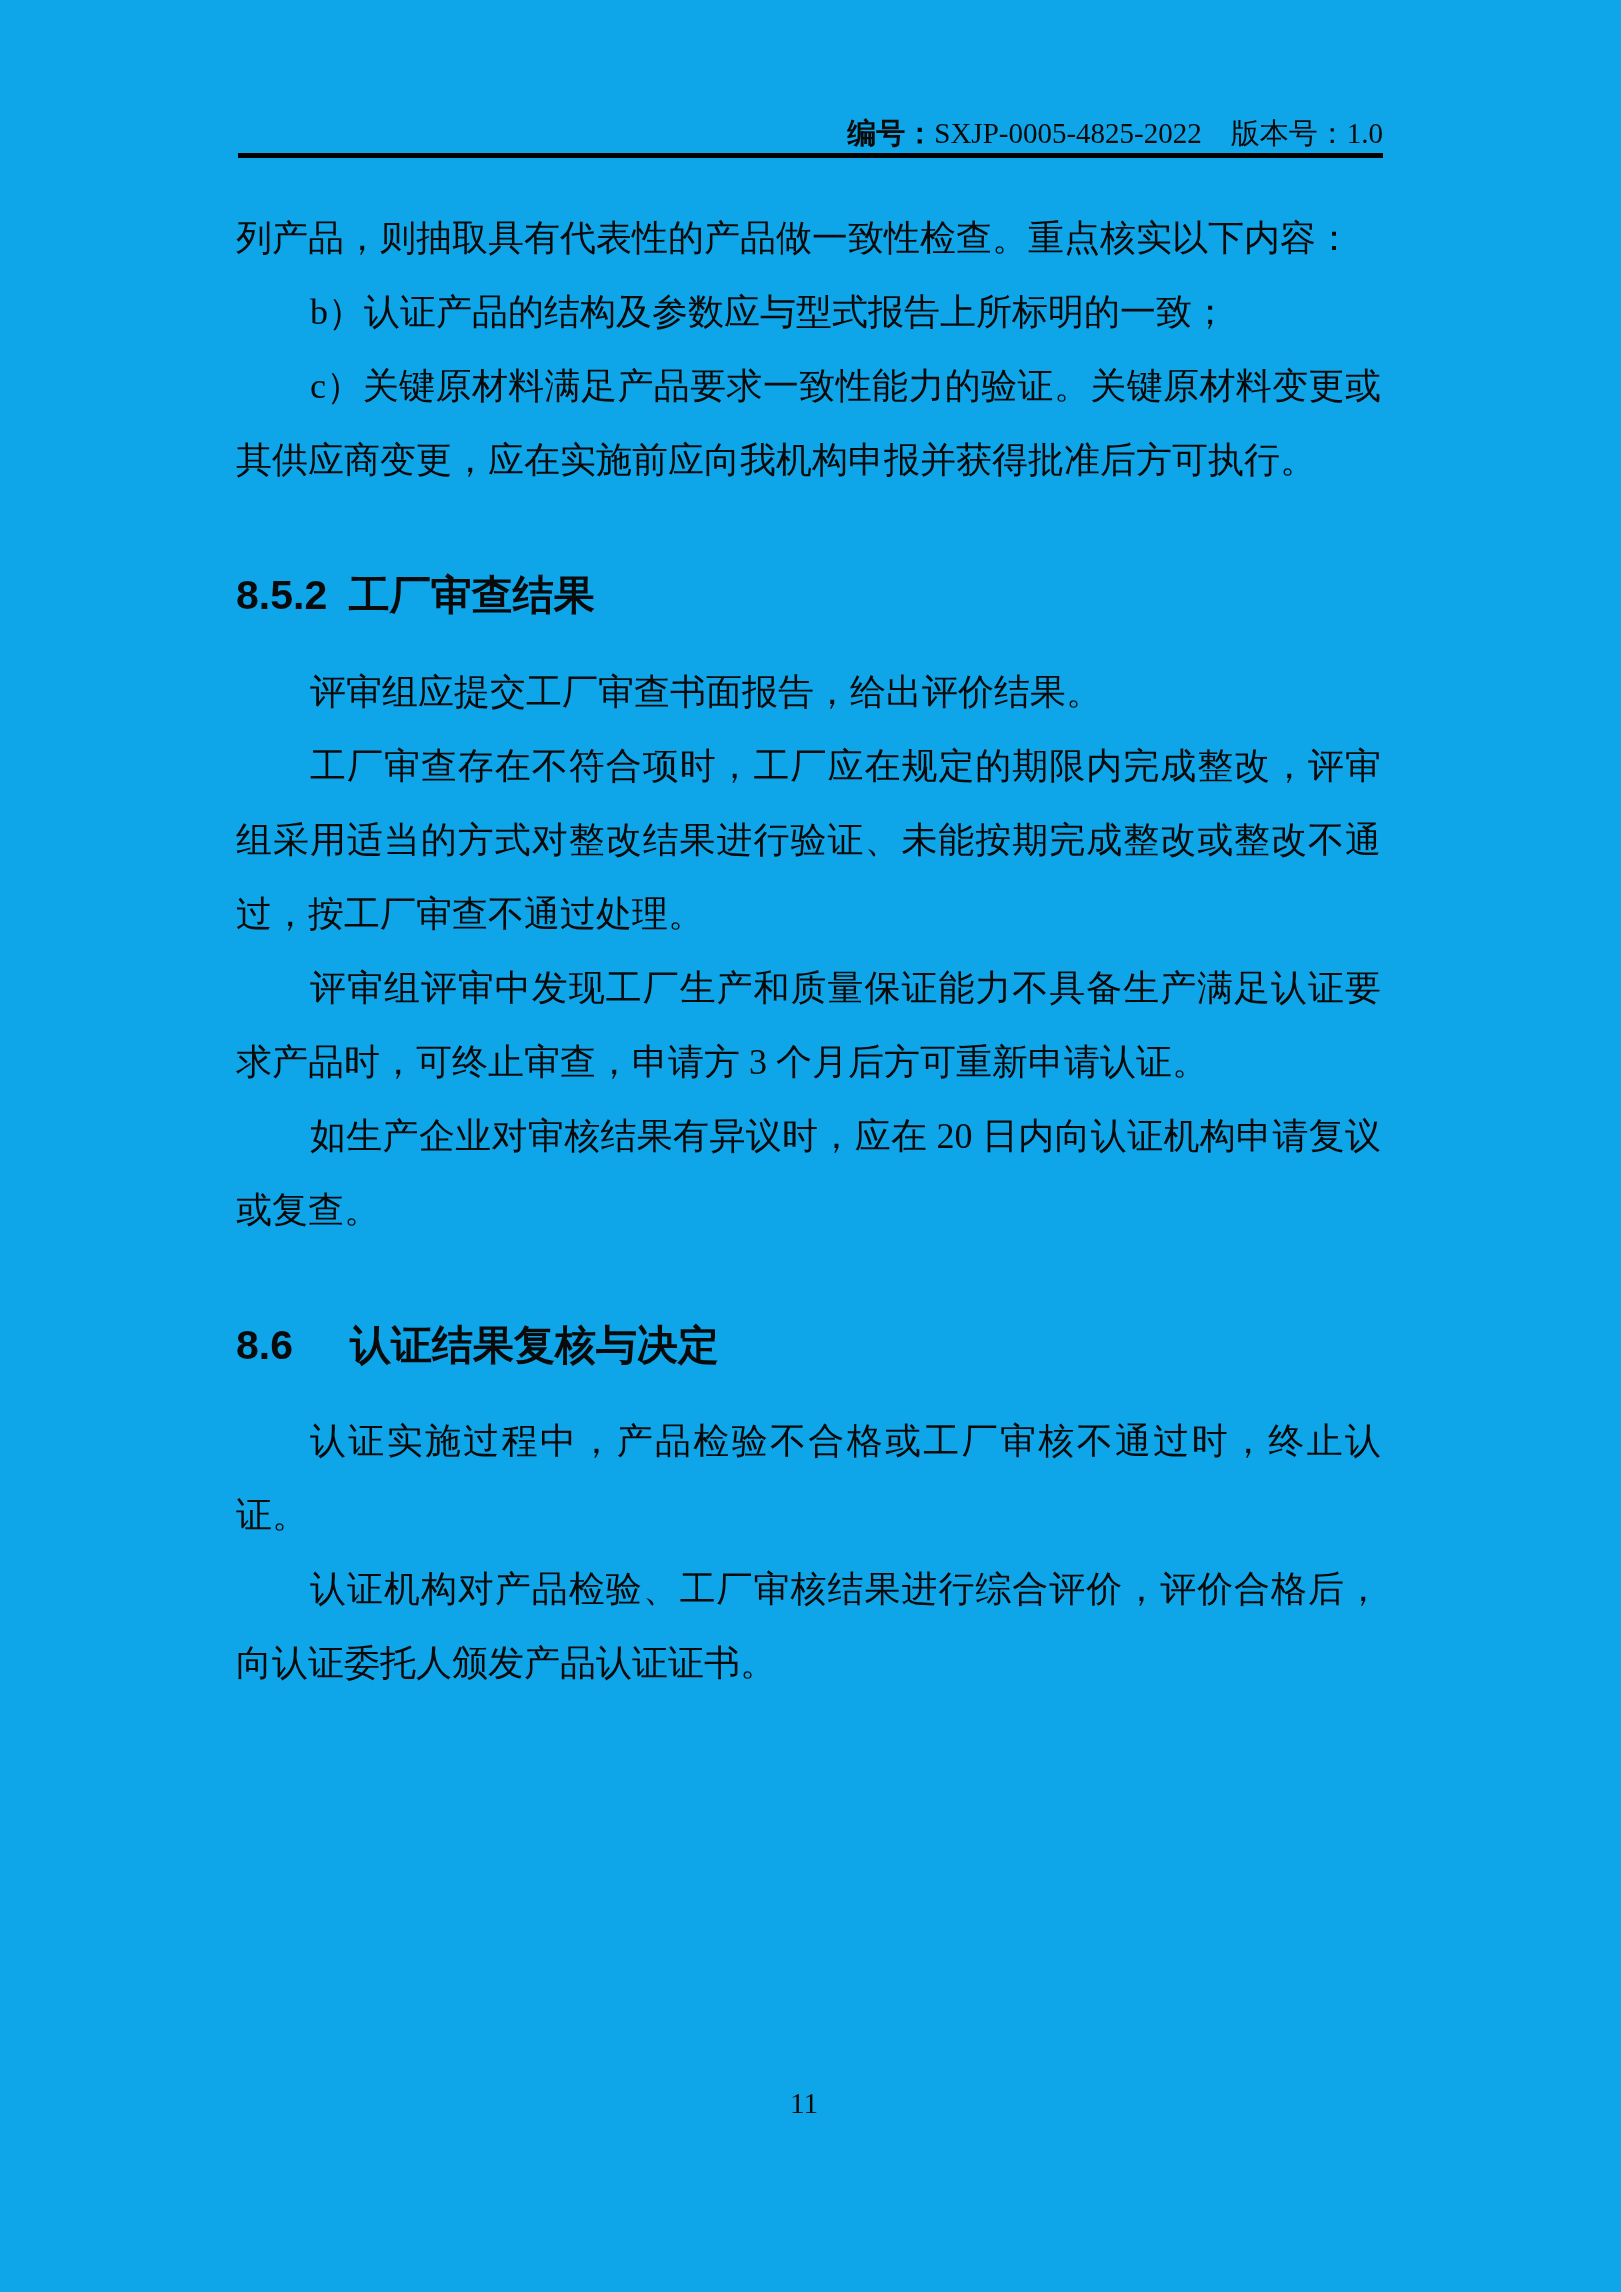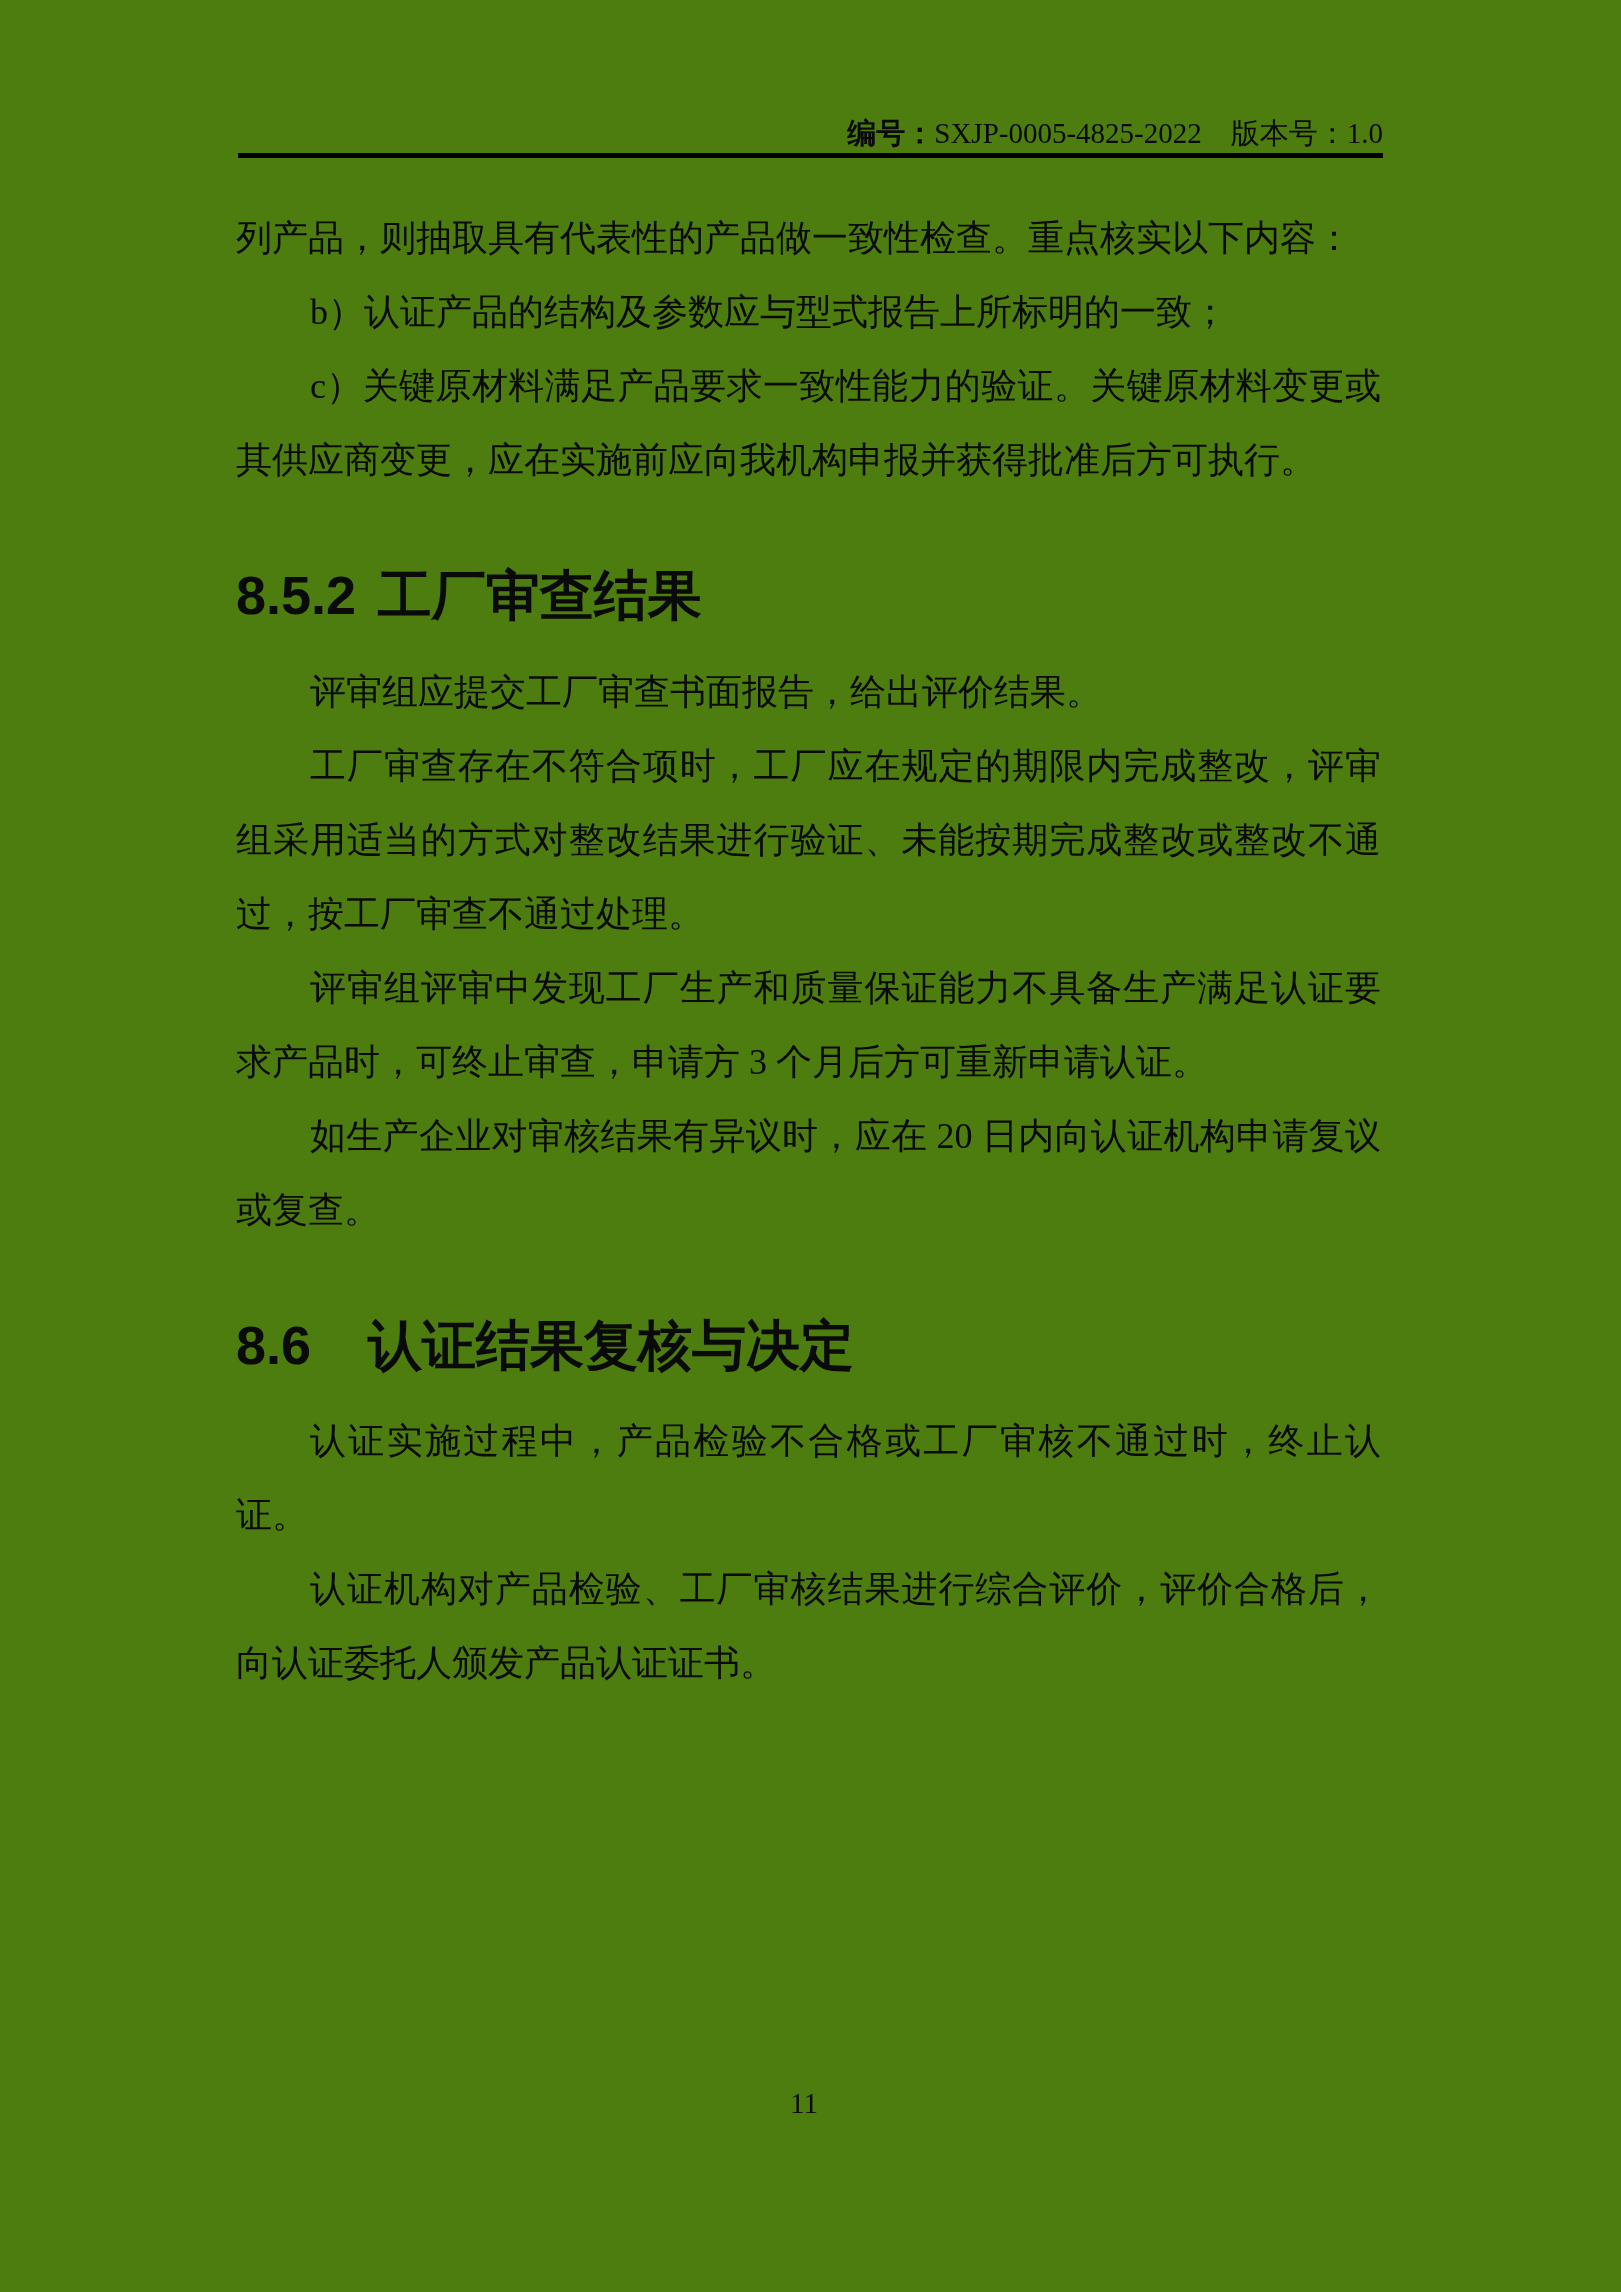--- a/index.html
+++ b/index.html
@@ -1,21 +1,21 @@
 <!DOCTYPE html>
 <html><head>
 <meta charset="utf-8">
 <style>
   * { margin: 0; padding: 0; box-sizing: border-box; }
   html, body { background: #ffffff; }
   .page {
     position: relative;
     width: 1621px;
     height: 2293px;
-    background: #4d7c0f;
+    background: #0ea5e9;
     color: #0a0a0a;
     font-family: "Liberation Serif", "DejaVu Serif", serif;
     overflow: hidden;
   }
   
   .page-header {
     position: absolute;
     left: 238px;
     top: 117px;
     width: 1145px;
@@ -44,21 +44,21 @@
     font-size: 36px;
     line-height: 74px;
   }
   .para {
     text-align: justify;
     text-align-last: left;
     text-justify: inter-character;
   }
   .para.indent { text-indent: 74px; }
   .heading {
-    font-size: 54px;
+    font-size: 41px;
     line-height: 75px;
     font-weight: bold;
     font-family: "Liberation Sans", "DejaVu Sans", sans-serif;
     margin: 61px 0 21.6px 0;
     white-space: nowrap;
   }
   .h-gap { display: inline-block; }
   .h-gap.normal { width: 21.6px; }
   .h-gap.wide { width: 57px; }
   

